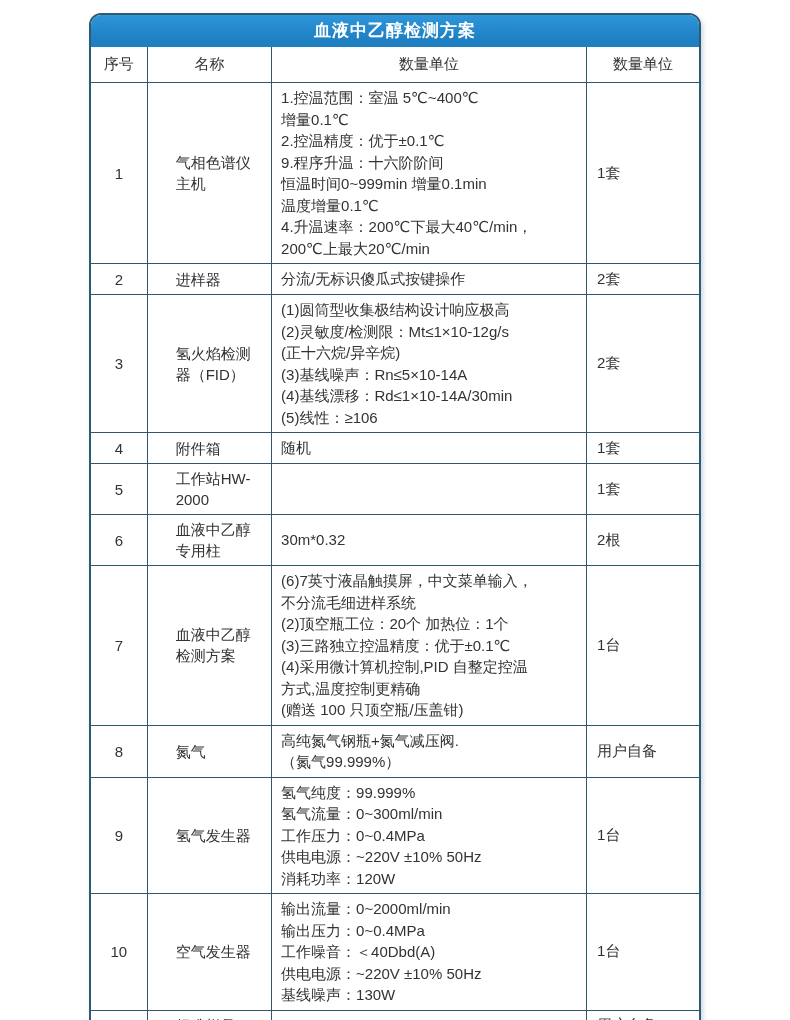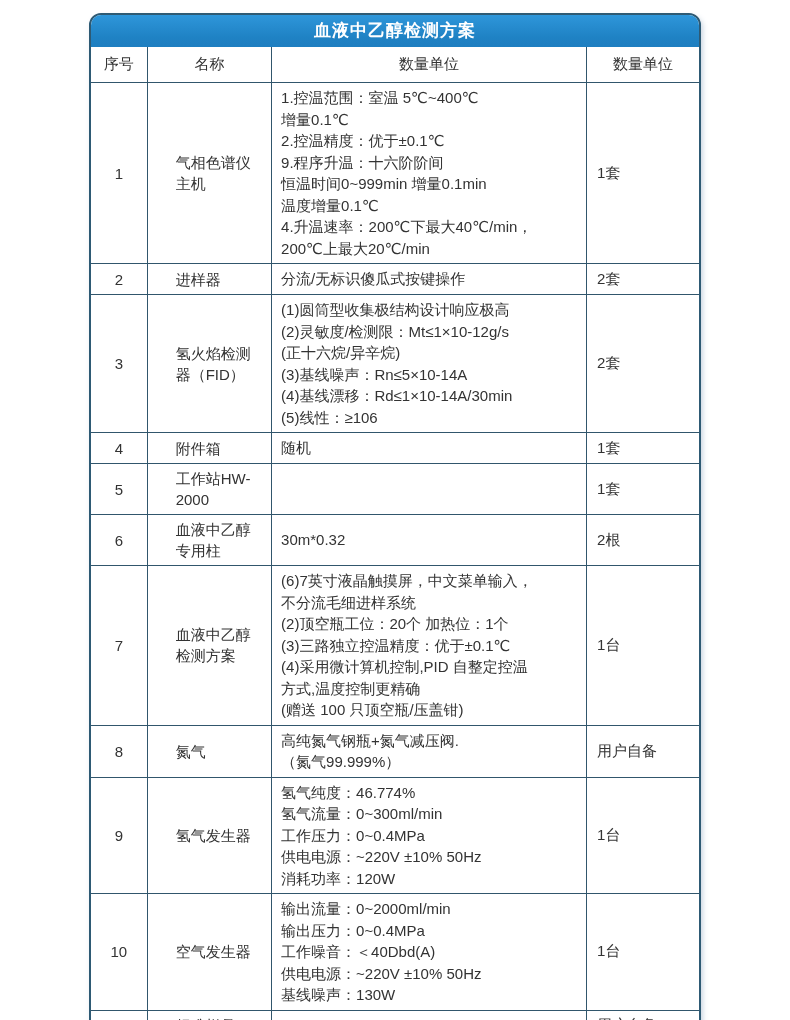--- a/index.html
+++ b/index.html
@@ -159,21 +159,21 @@
           <td class="spec">
             <div class="spec-line">高纯氮气钢瓶+氮气减压阀.</div>
             <div class="spec-line">（氮气99.999%）</div>
           </td>
           <td class="qty">用户自备</td>
         </tr>
         <tr>
           <td class="no">9</td>
           <td class="name">氢气发生器</td>
           <td class="spec">
-            <div class="spec-line">氢气纯度：46.774%</div>
+            <div class="spec-line">氢气纯度：99.999%</div>
             <div class="spec-line">氢气流量：0~300ml/min</div>
             <div class="spec-line">工作压力：0~0.4MPa</div>
             <div class="spec-line">供电电源：~220V ±10% 50Hz</div>
             <div class="spec-line">消耗功率：120W</div>
           </td>
           <td class="qty">1台</td>
         </tr>
         <tr>
           <td class="no">10</td>
           <td class="name">空气发生器</td>

